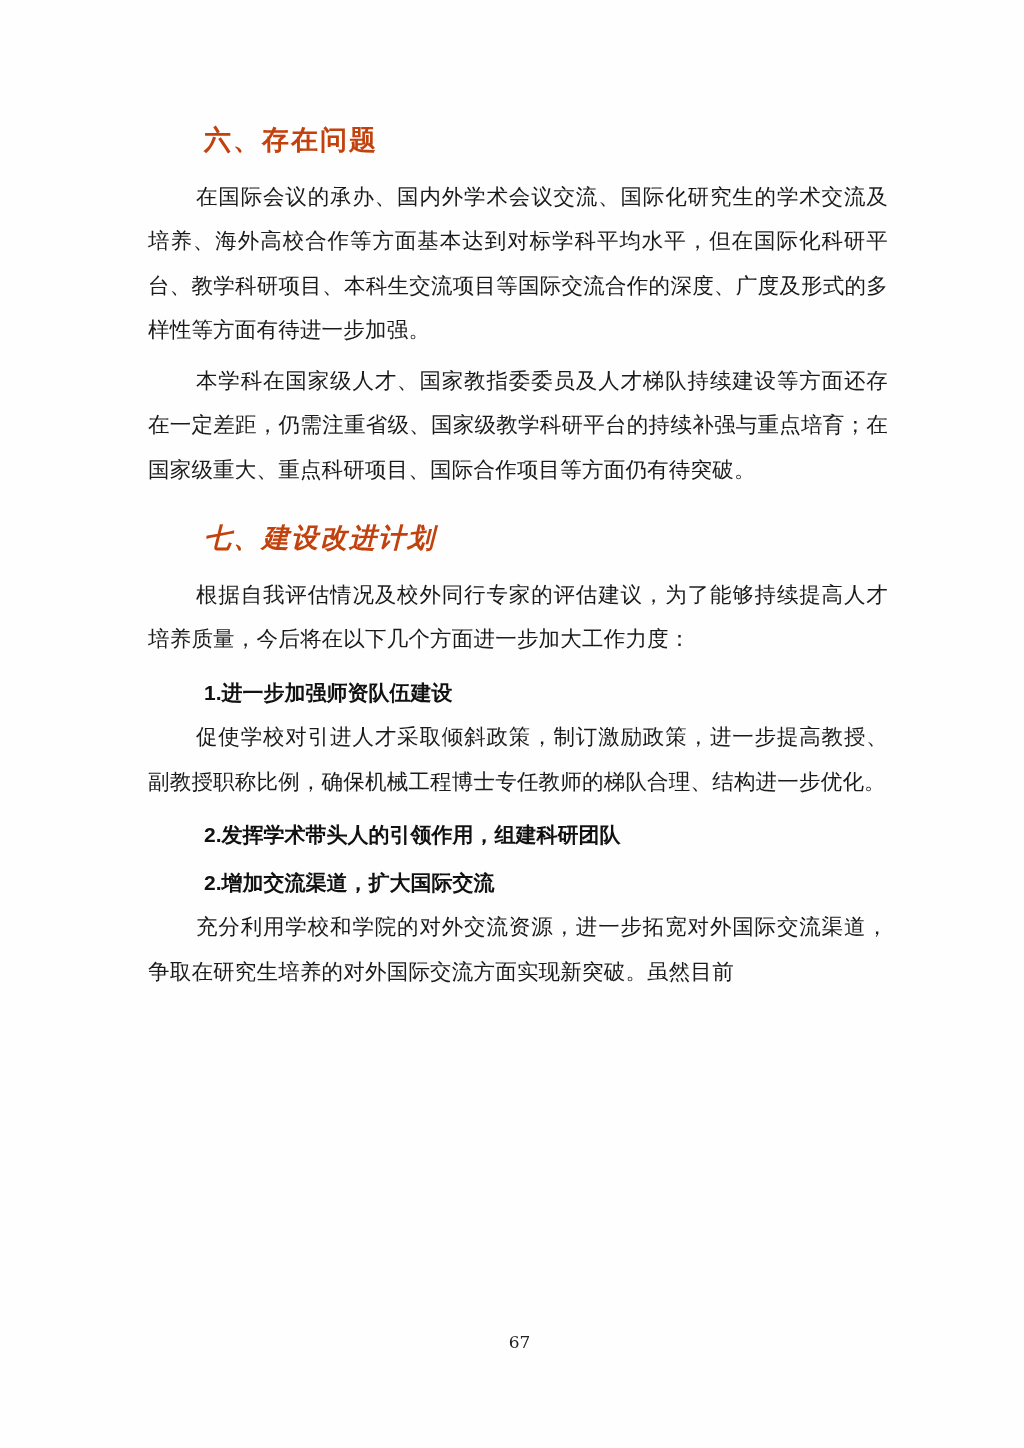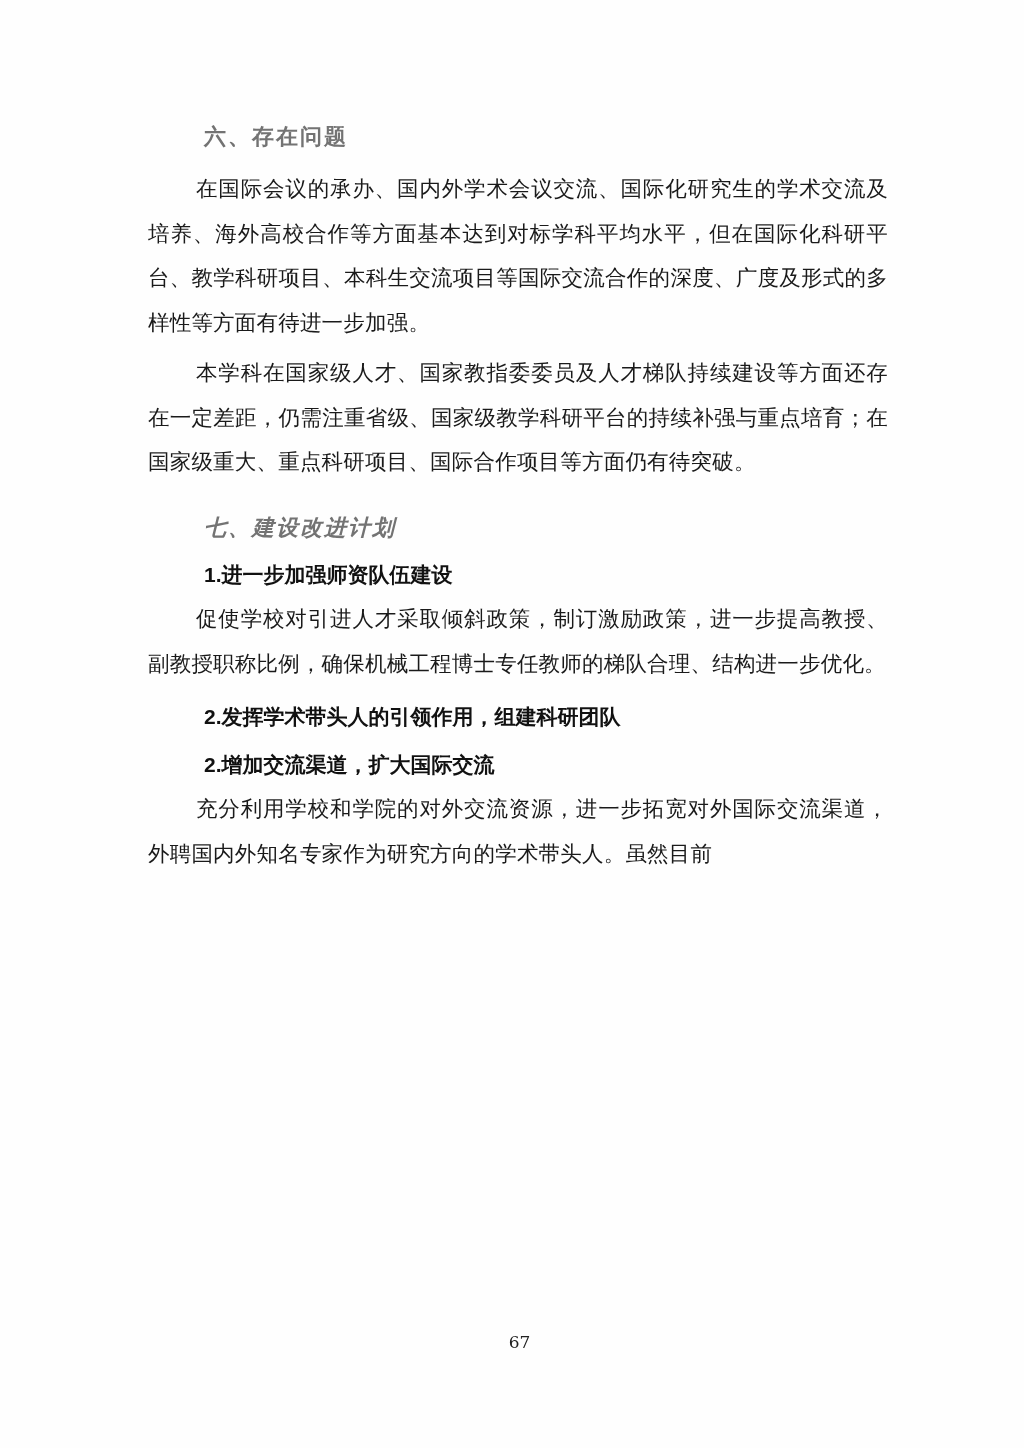--- a/index.html
+++ b/index.html
@@ -22,27 +22,27 @@
     height: 1448px;
     background: #fefefe;
     box-sizing: border-box;
     padding: 120px 148px 60px 148px;
   }
   .content {
     width: 740px;
   }
   h2.section-heading {
     font-family: "DejaVu Sans", "Liberation Sans", sans-serif;
-    font-size: 22px;
+    font-size: 27px;
     font-weight: bold;
     letter-spacing: 2px;
     margin: 0 0 14px 0;
     padding-left: 56px;
     line-height: 1.5;
-    color: #737373;
+    color: #c2410c;
   }
   h2.section-heading.second {
     margin-top: 26px;
     font-style: italic;
   }
   h3.sub-heading {
     font-family: Liberation Sans, sans-serif;
     font-size: 21px;
     font-weight: bold;
     margin: 14px 0 6px 0;
@@ -82,28 +82,29 @@
   <div class="content">
 
     <h2 class="section-heading">六、存在问题</h2>
 
     <p class="body-text">在国际会议的承办、国内外学术会议交流、国际化研究生的学术交流及培养、海外高校合作等方面基本达到对标学科平均水平，但在国际化科研平台、教学科研项目、本科生交流项目等国际交流合作的深度、广度及形式的多样性等方面有待进一步加强。</p>
 
     <p class="body-text">本学科在国家级人才、国家教指委委员及人才梯队持续建设等方面还存在一定差距，仍需注重省级、国家级教学科研平台的持续补强与重点培育；在国家级重大、重点科研项目、国际合作项目等方面仍有待突破。</p>
 
     <h2 class="section-heading second">七、建设改进计划</h2>
 
+    <p class="body-text">根据自我评估情况及校外同行专家的评估建议，为了能够持续提高人才培养质量，今后将在以下几个方面进一步加大工作力度：</p>
 
     <h3 class="sub-heading">1.进一步加强师资队伍建设</h3>
 
     <p class="body-text">促使学校对引进人才采取倾斜政策，制订激励政策，进一步提高教授、副教授职称比例，确保机械工程博士专任教师的梯队合理、结构进一步优化。</p>
 
     <h3 class="sub-heading">2.发挥学术带头人的引领作用，组建科研团队</h3>
 
 
     <h3 class="sub-heading">2.增加交流渠道，扩大国际交流</h3>
 
-    <p class="body-text tight">充分利用学校和学院的对外交流资源，进一步拓宽对外国际交流渠道，外聘国内外知名专家作为研究方向的学术带头人。虽然目前</p>
+    <p class="body-text tight">充分利用学校和学院的对外交流资源，进一步拓宽对外国际交流渠道，争取在研究生培养的对外国际交流方面实现新突破。虽然目前</p>
 
   </div>
 
   <div class="page-number">67</div>
 </div>
 
 </body></html>

